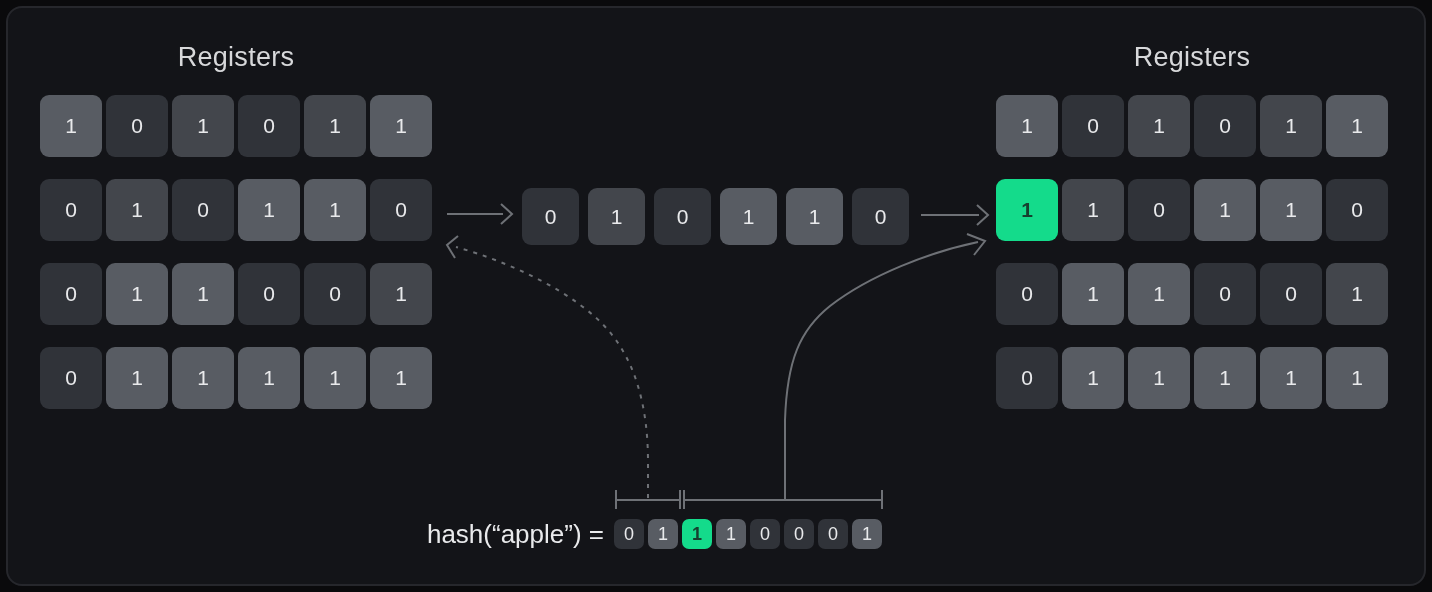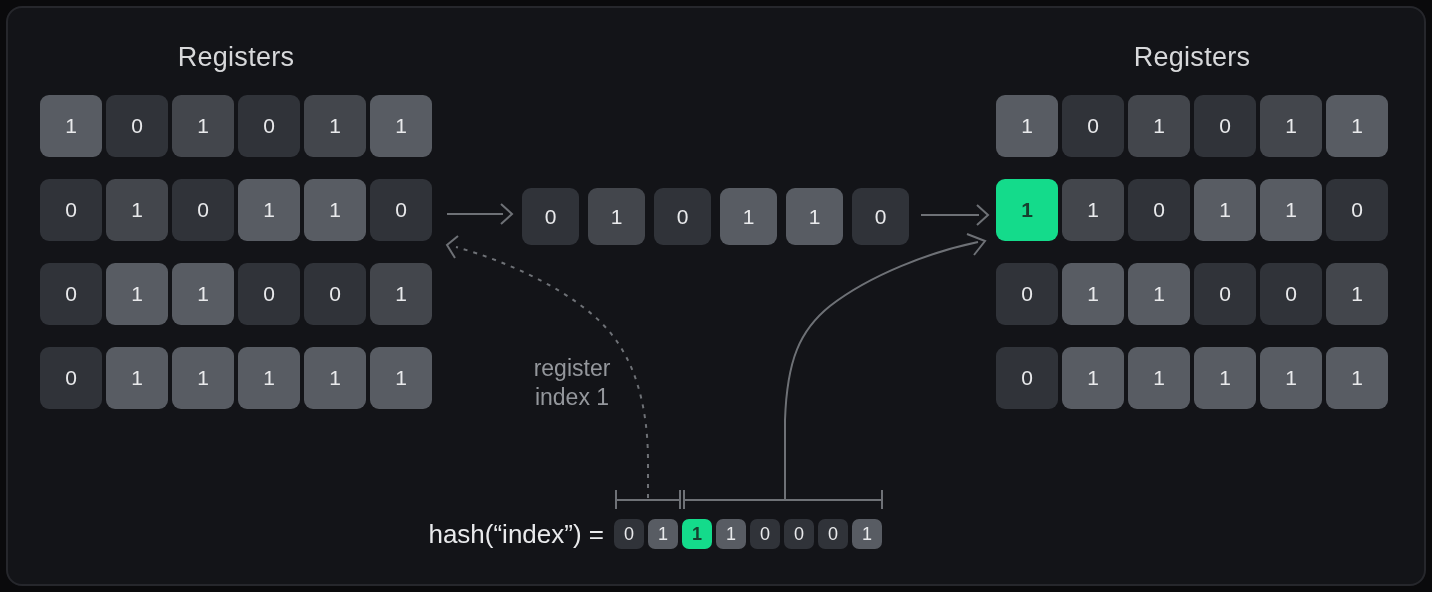--- a/index.html
+++ b/index.html
@@ -100,26 +100,22 @@
     </div>
   <div id="middle-row" class="midrow">
       <div class="cell tone-dark">0</div>
       <div class="cell tone-mid">1</div>
       <div class="cell tone-dark">0</div>
       <div class="cell tone-light">1</div>
       <div class="cell tone-light">1</div>
       <div class="cell tone-dark">0</div>
     </div>
 
-  <div class="anno left">
-    <div>register</div>
-    <div>index 1</div>
-  </div>
 
-  <div class="hash-label">hash(“index”) =</div>
+  <div class="hash-label">hash(“apple”) =</div>
   <div id="hash-bits" class="hashbits">
       <div class="cell tone-dark">0</div>
       <div class="cell tone-light">1</div>
       <div class="cell tone-green">1</div>
       <div class="cell tone-light">1</div>
       <div class="cell tone-dark">0</div>
       <div class="cell tone-dark">0</div>
       <div class="cell tone-dark">0</div>
       <div class="cell tone-light">1</div>
     </div>

